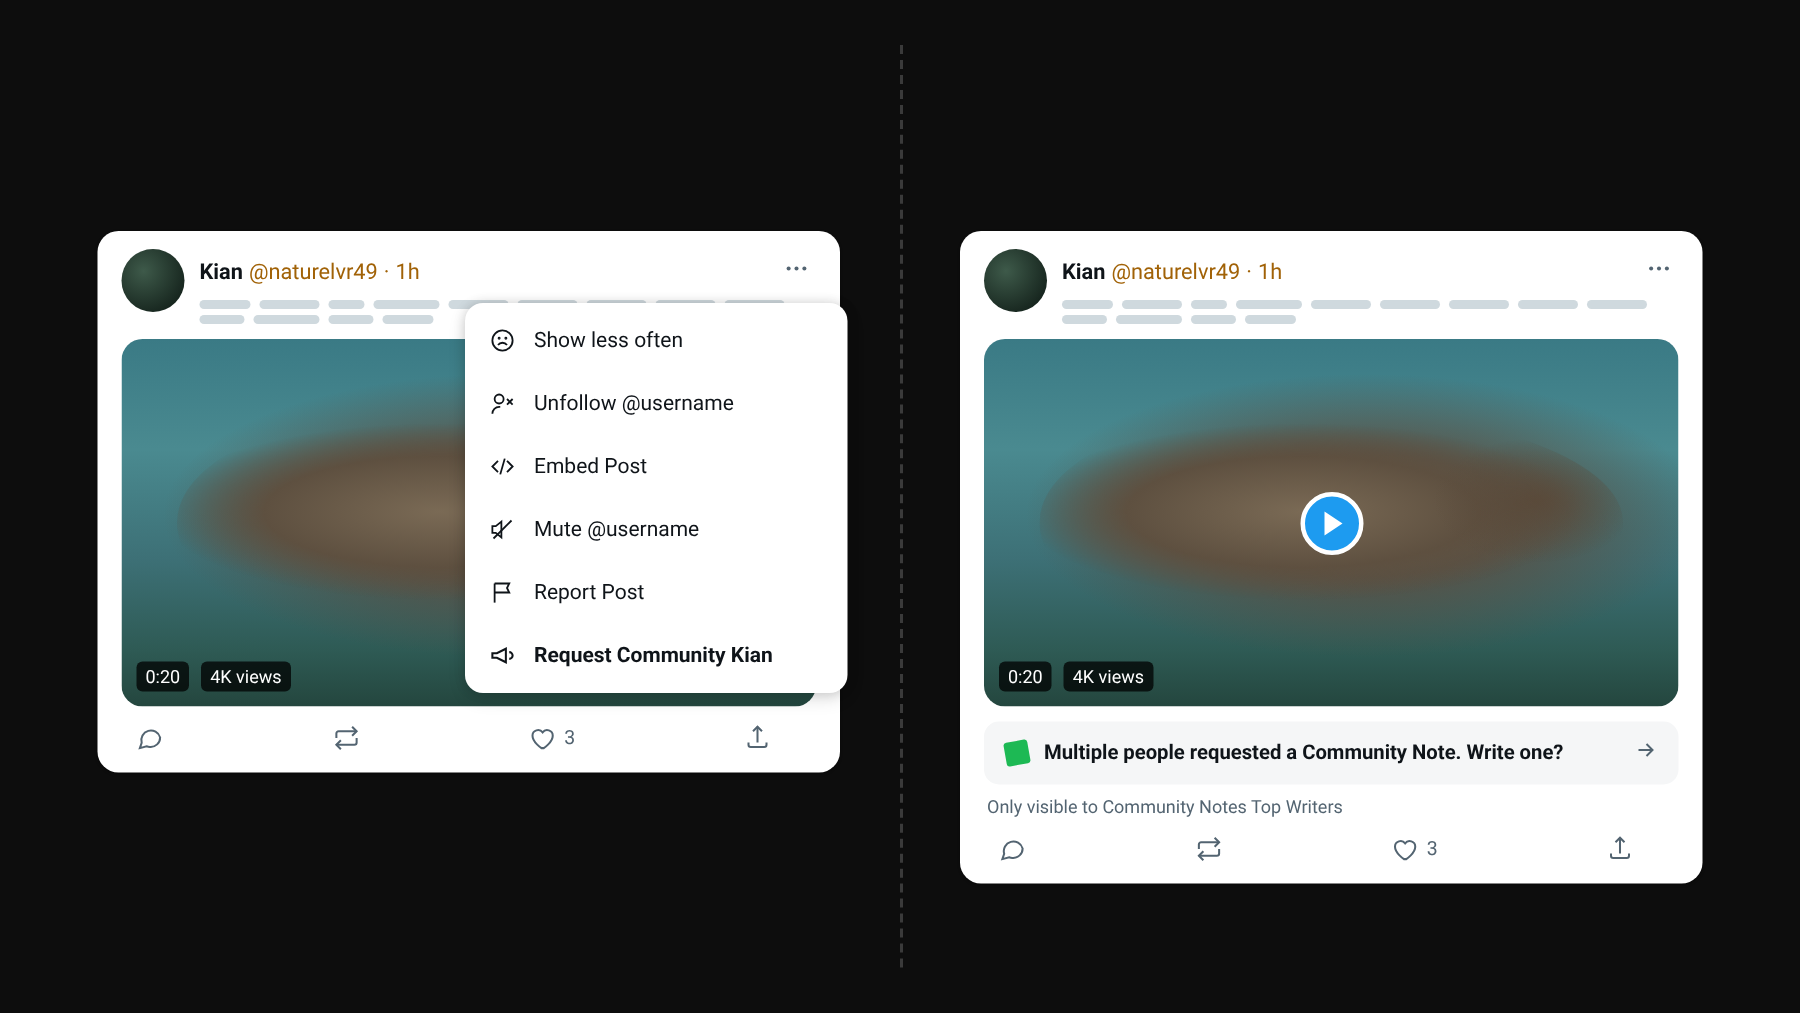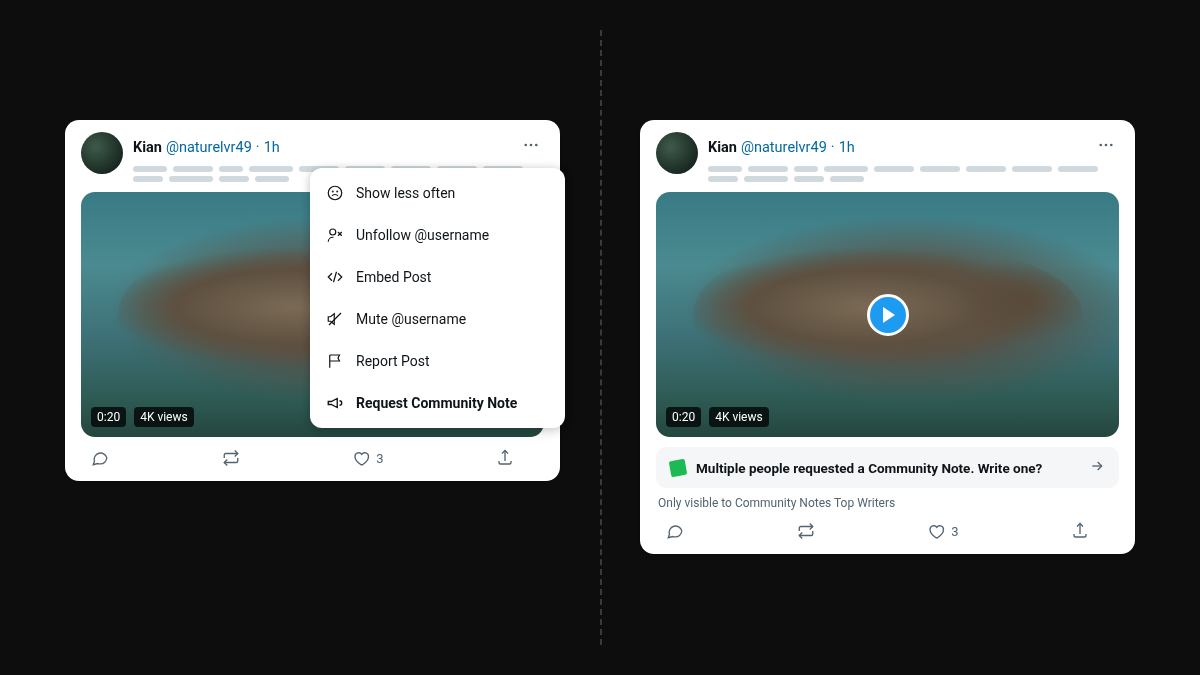--- a/index.html
+++ b/index.html
@@ -17,39 +17,40 @@
     top: 30px;
     bottom: 30px;
     border-left: 2px dashed #3a3a3a;
   }
   .stage {
     display: flex;
     gap: 80px;
     padding: 120px 55px 0 55px;
     align-items: flex-start;
     justify-content: center;
+    margin-top: 34px;
   }
   .card {
     background: #fff;
     border-radius: 14px;
     width: 495px;
     position: relative;
     padding: 12px 16px 10px 16px;
     box-shadow: 0 1px 2px rgba(0,0,0,0.3);
   }
   .header { display: flex; align-items: flex-start; }
   .avatar {
     width: 42px; height: 42px; border-radius: 50%;
     background: radial-gradient(circle at 35% 35%, #3e5a4a 0%, #1a2a22 70%, #0a1510 100%);
     flex-shrink: 0;
     margin-right: 10px;
   }
   .head-text { flex: 1; display: flex; align-items: center; gap: 4px; font-size: 14.5px; flex-wrap: wrap; }
   .name { font-weight: 700; color: #0f1419; }
-  .handle, .dot, .time { color: #0369a1; }
+  .handle, .dot, .time { color: #a16207; }
   .more-btn { margin-left: auto; color: #536471; padding: 4px; }
   .skel-row { display: flex; gap: 6px; margin-top: 4px; flex-wrap: wrap; }
   .skel { height: 6px; background: #cfd9de; border-radius: 3px; }
   .media {
     margin-top: 10px;
     border-radius: 14px;
     overflow: hidden;
     position: relative;
     height: 245px;
     background:
@@ -272,21 +273,21 @@
             <path d="M5 21V4"></path>
             <path d="M5 4h13l-2 4 2 4H5"></path>
           </svg>
         <span>Report Post</span>
       </div>
       <div class="menu-item bold">
         <svg viewBox="0 0 24 24" fill="none" stroke="#0f1419" stroke-width="1.8">
             <path d="M3 10v4h4l8 4V6l-8 4H3z"></path>
             <path d="M18 9a3 3 0 010 6"></path>
           </svg>
-        <span>Request Community Note</span>
+        <span>Request Community Kian</span>
       </div>
     </div>
   </div>
 
   <div class="card">
     <div class="header">
       <div class="avatar"></div>
       <div style="flex:1">
         <div class="head-text">
           <span class="name">Kian</span>

